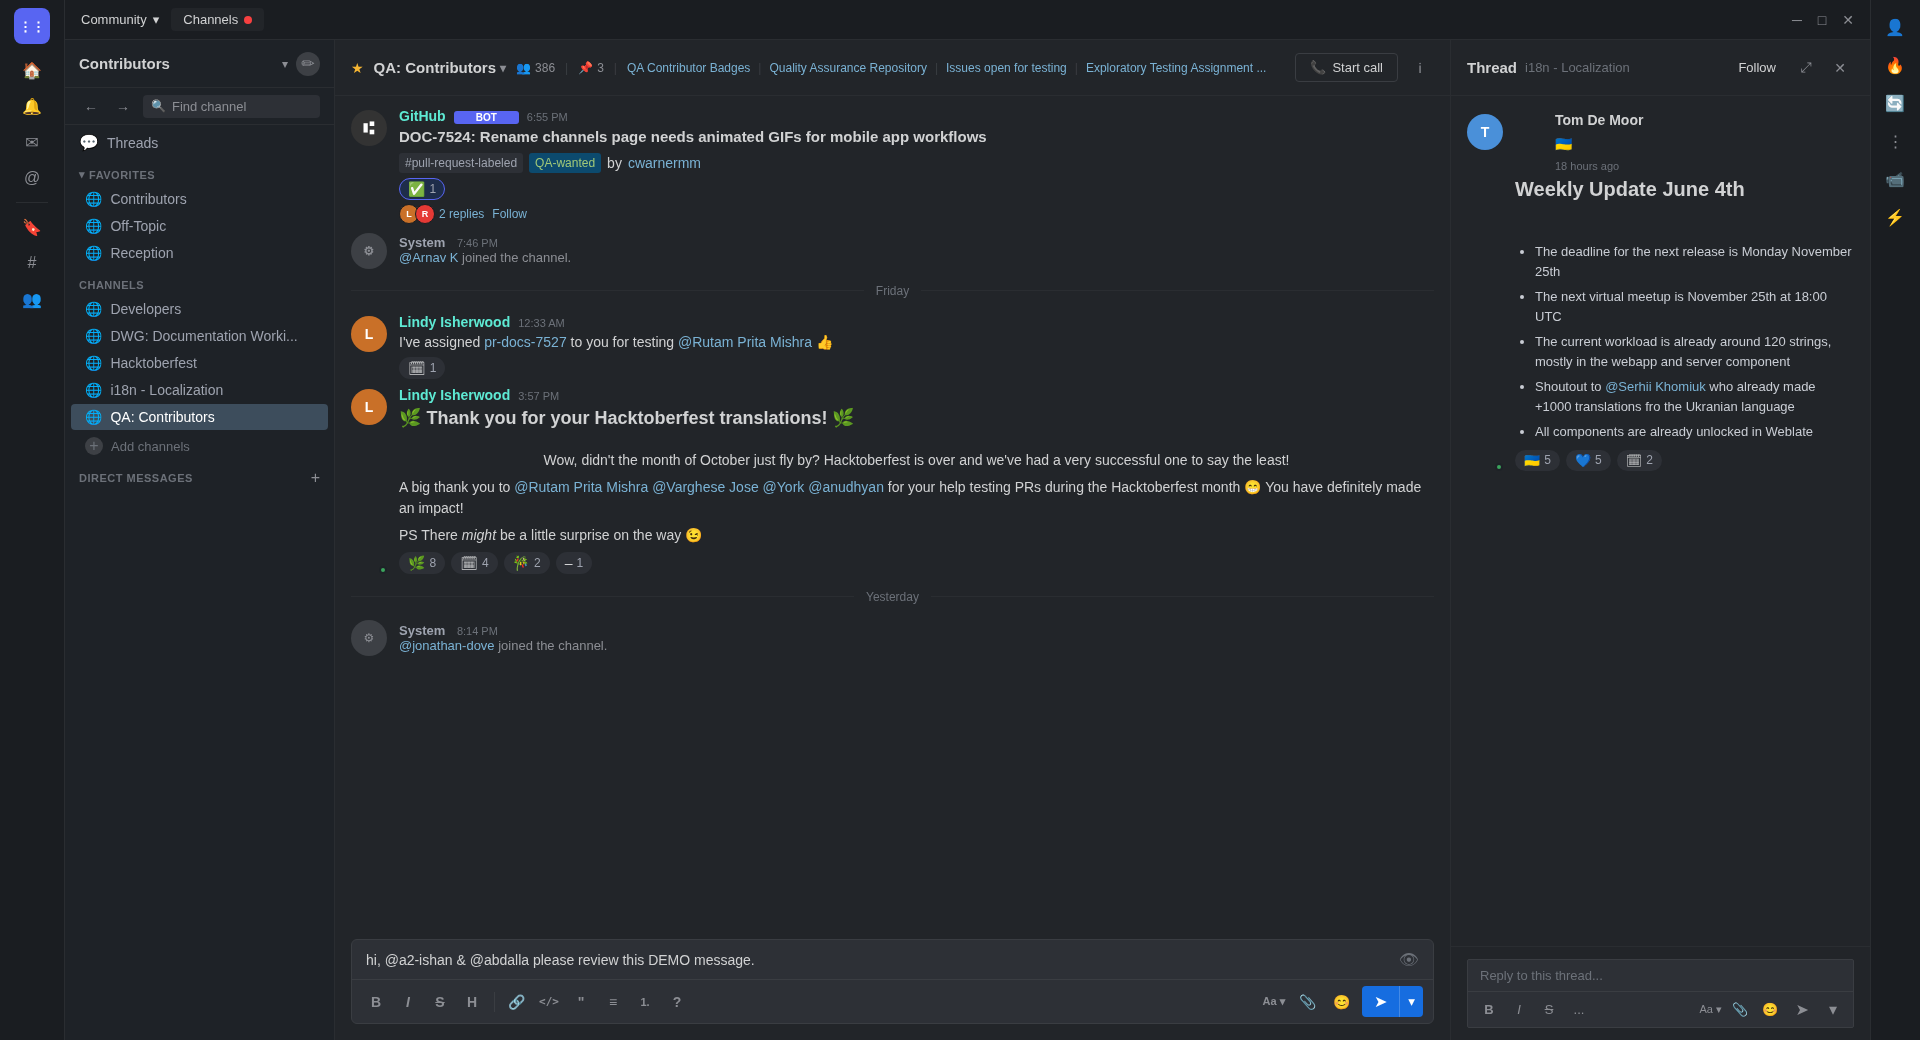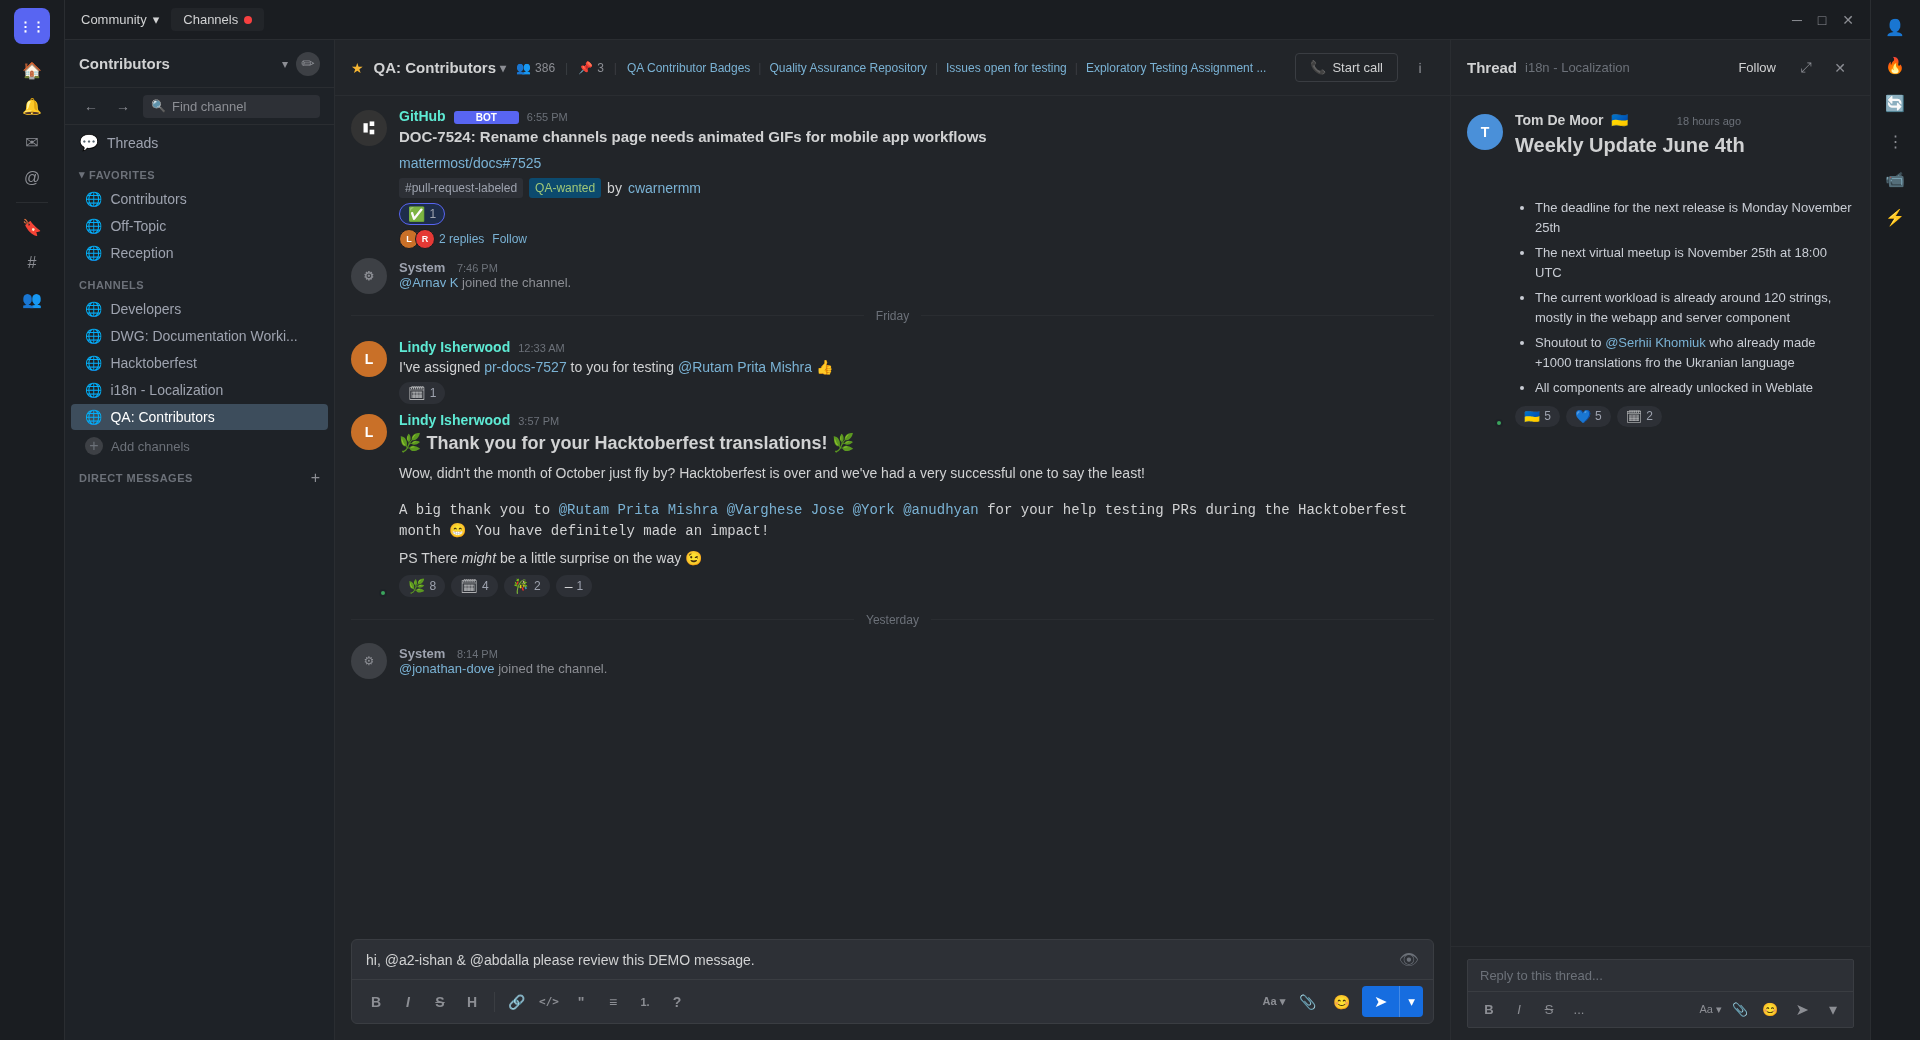--- a/index.html
+++ b/index.html
@@ -628,20 +628,21 @@
       display: flex;
       gap: 12px;
       margin-bottom: 16px;
     }
     .thread-message-content { flex: 1; }
     .thread-message-header {
       display: flex;
       align-items: baseline;
       gap: 8px;
       margin-bottom: 4px;
+      flex-direction: column;
     }
     .thread-msg-author { font-weight: 700; font-size: 14px; color: #d1d2d3; }
     .thread-msg-time { font-size: 11px; color: #6c7179; margin-left: 40px; }
     .thread-msg-title { font-size: 20px; font-weight: 700; color: #d1d2d3; margin-bottom: 10px; line-height: 1.3; }
     .thread-msg-list { list-style: disc; padding-left: 20px; margin-top: 40px; }
     .thread-msg-list li { margin-bottom: 6px; color: #c9cdd4; font-size: 13px; line-height: 1.5; }
 
     .thread-reactions {
       display: flex;
       gap: 6px;
@@ -884,21 +885,20 @@
             <div class="avatar github">⑆</div>
           </div>
           <div class="message-content">
             <div class="message-header">
               <span class="message-author">GitHub</span>
               <span class="message-bot-badge">BOT</span>
               <span class="message-time">6:55 PM</span>
             </div>
             <div class="message-text">
               <div style="font-size:15px;font-weight:600;margin-bottom:4px;">DOC-7524: Rename channels page needs animated GIFs for mobile app workflows</div>
-              <div><a style="color:#7ab2d4;cursor:pointer;">mattermost/docs#7525</a></div>
               <div style="margin-top:4px;display:flex;align-items:center;gap:6px;">
                 <span class="tag-label">#pull-request-labeled</span>
                 <span class="tag-label qa-wanted">QA-wanted</span>
                 <span>by</span>
                 <a style="color:#7ab2d4;cursor:pointer;">cwarnermm</a>
               </div>
             </div>
             <div class="reaction-bar">
               <div class="reaction reacted">
                 <span class="emoji">✅</span>
@@ -957,22 +957,22 @@
             <div class="avatar lindy">L</div>
             <div class="online-dot"></div>
           </div>
           <div class="message-content">
             <div class="message-header">
               <span class="message-author">Lindy Isherwood</span>
               <span class="message-time">3:57 PM</span>
             </div>
             <div class="message-text">
               <div class="big-message">🌿 Thank you for your Hacktoberfest translations! 🌿</div>
-              <div style="margin-top:6px;">Wow, didn't the month of October just fly by? Hacktoberfest is over and we've had a very successful one to say the least!</div>
-              <div style="margin-top:16px;font-family:Liberation Mono, monospace;">A big thank you to <span style="color:#7ab2d4;">@Rutam Prita Mishra</span> <span style="color:#7ab2d4;">@Varghese Jose</span> <span style="color:#7ab2d4;">@York</span> <span style="color:#7ab2d4;">@anudhyan</span> for your help testing PRs during the Hacktoberfest month 😁 You have definitely made an impact!</div>
+              <div style="margin-top:18px;text-align:center;">Wow, didn't the month of October just fly by? Hacktoberfest is over and we've had a very successful one to say the least!</div>
+              <div style="margin-top:6px;">A big thank you to <span style="color:#7ab2d4;">@Rutam Prita Mishra</span> <span style="color:#7ab2d4;">@Varghese Jose</span> <span style="color:#7ab2d4;">@York</span> <span style="color:#7ab2d4;">@anudhyan</span> for your help testing PRs during the Hacktoberfest month 😁 You have definitely made an impact!</div>
               <div style="margin-top:6px;">PS There <em>might</em> be a little surprise on the way 😉</div>
             </div>
             <div class="emoji-reactions-row">
               <div class="reaction">
                   <span class="emoji">🌿</span>
                   <span class="count">8</span>
                 </div>
               <div class="reaction">
                   <span class="emoji">🗓</span>
                   <span class="count">4</span>

